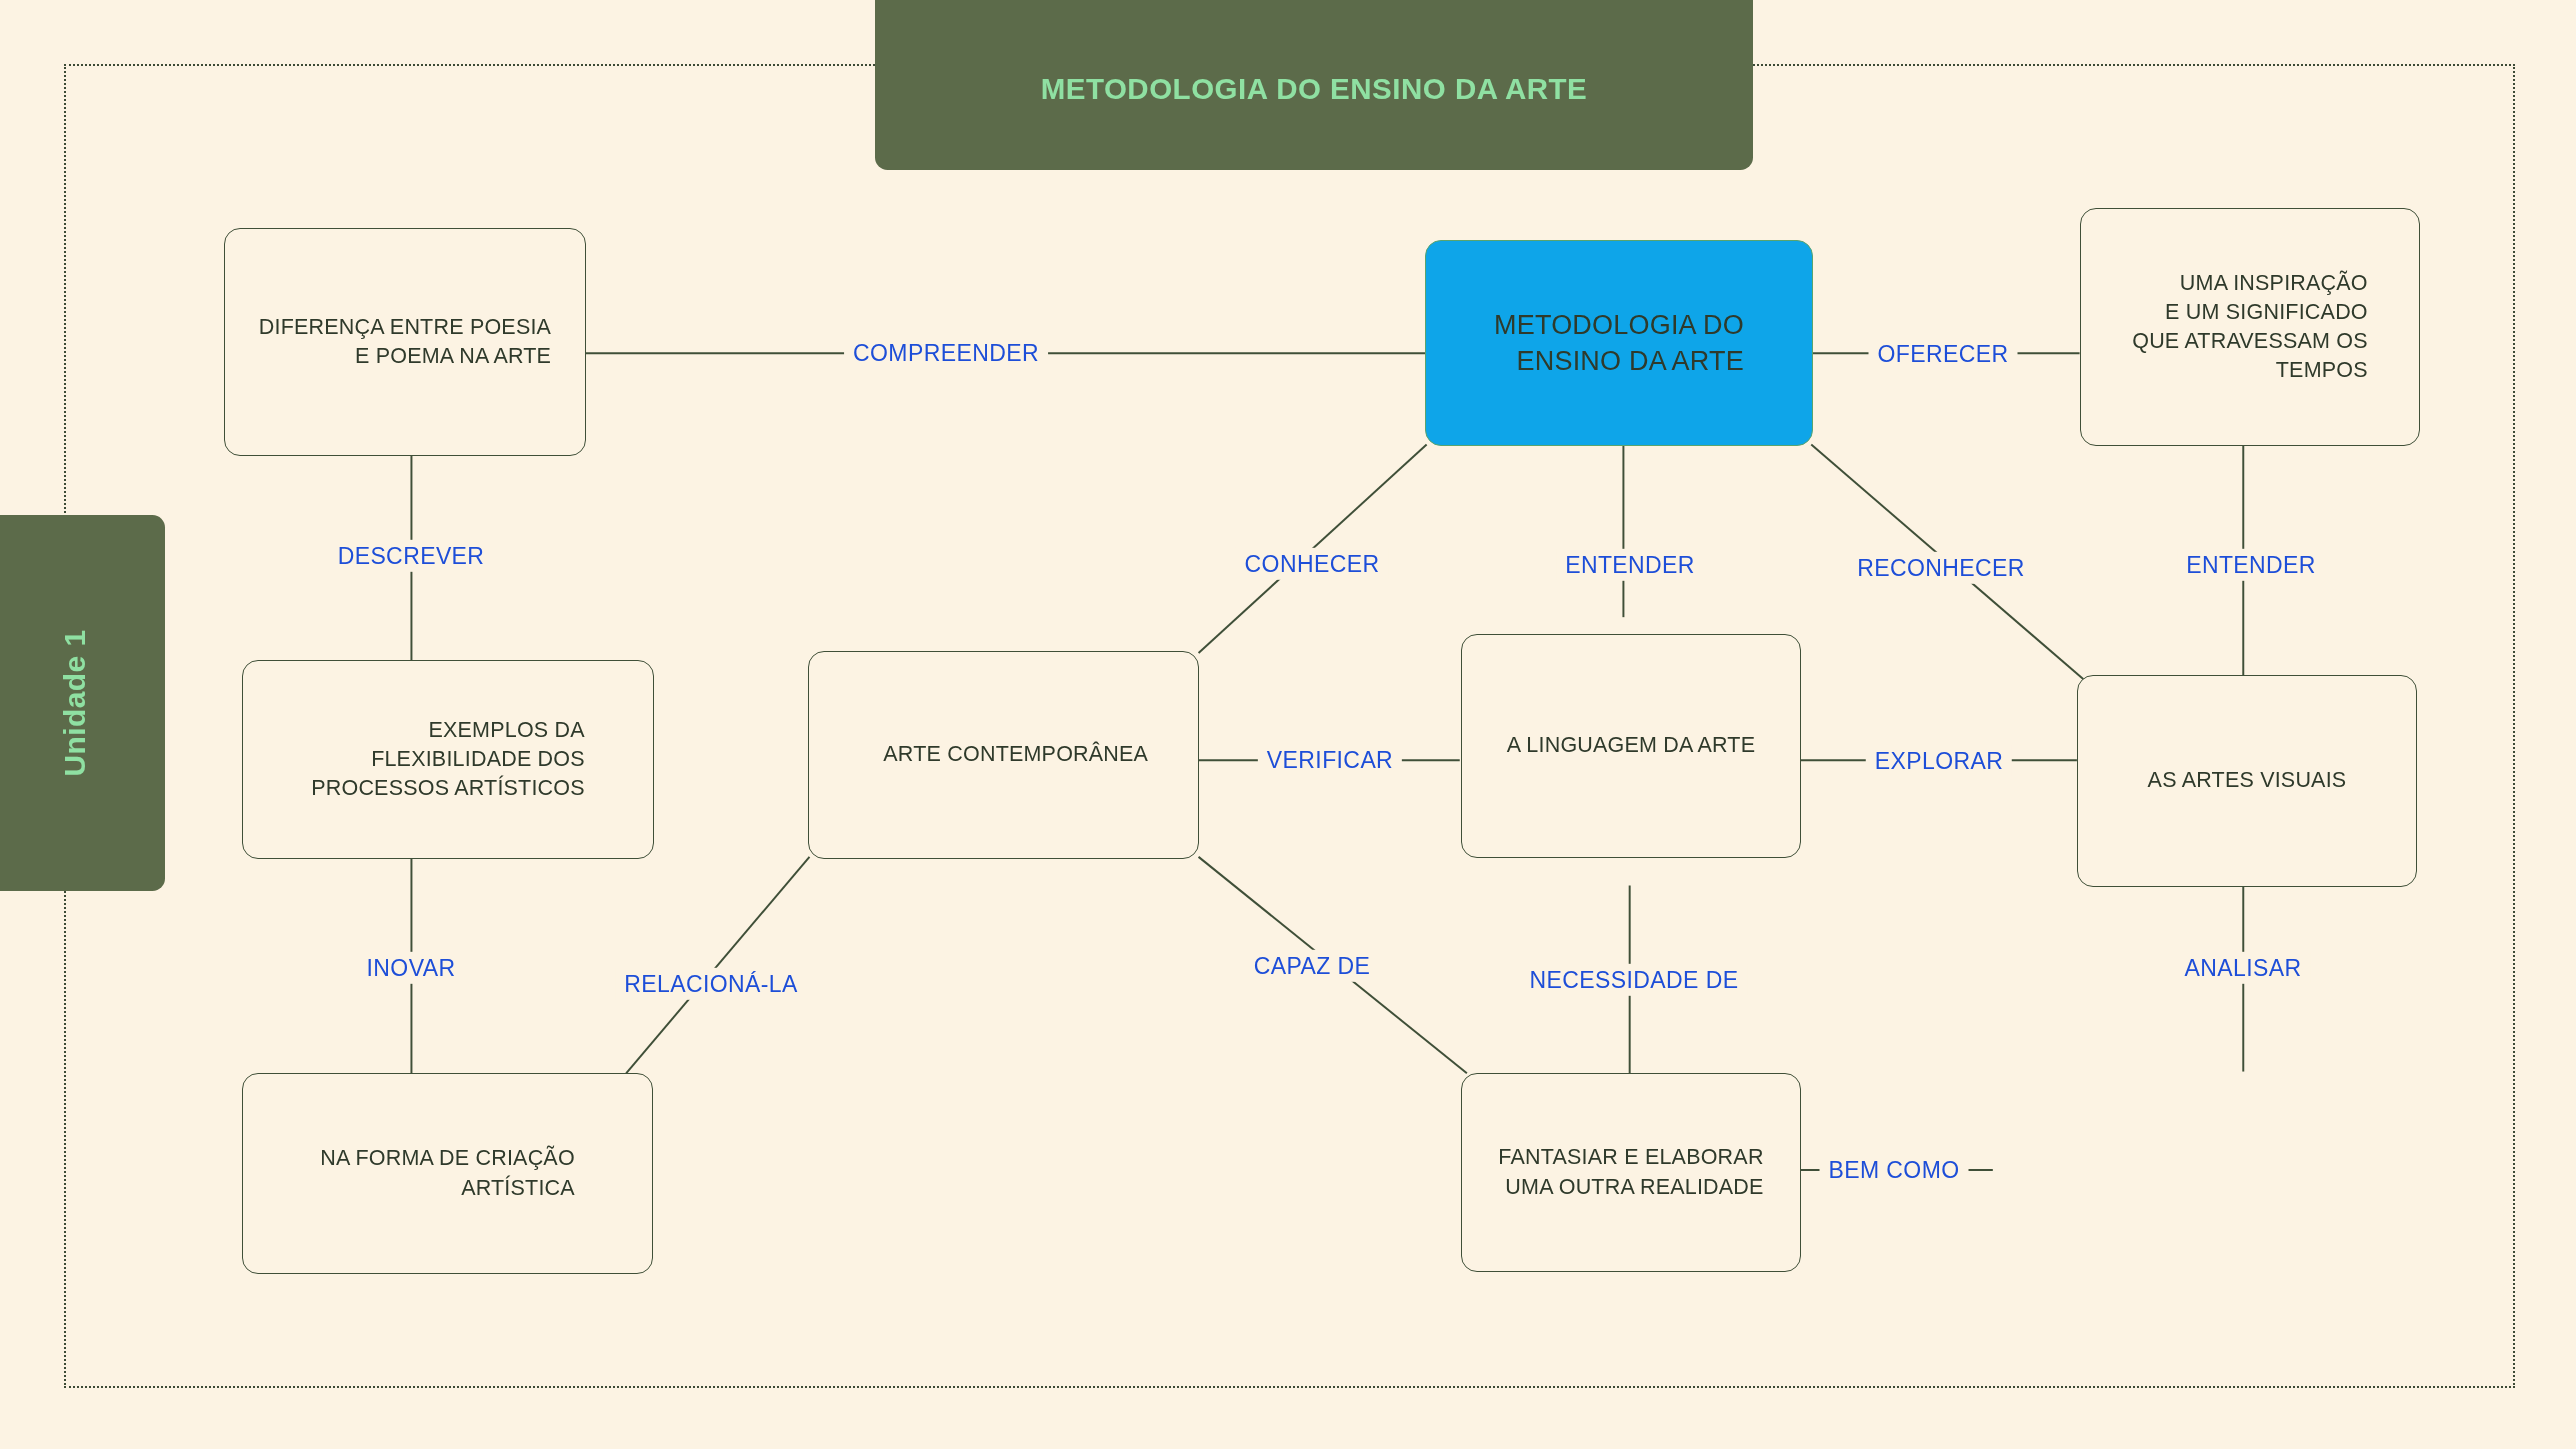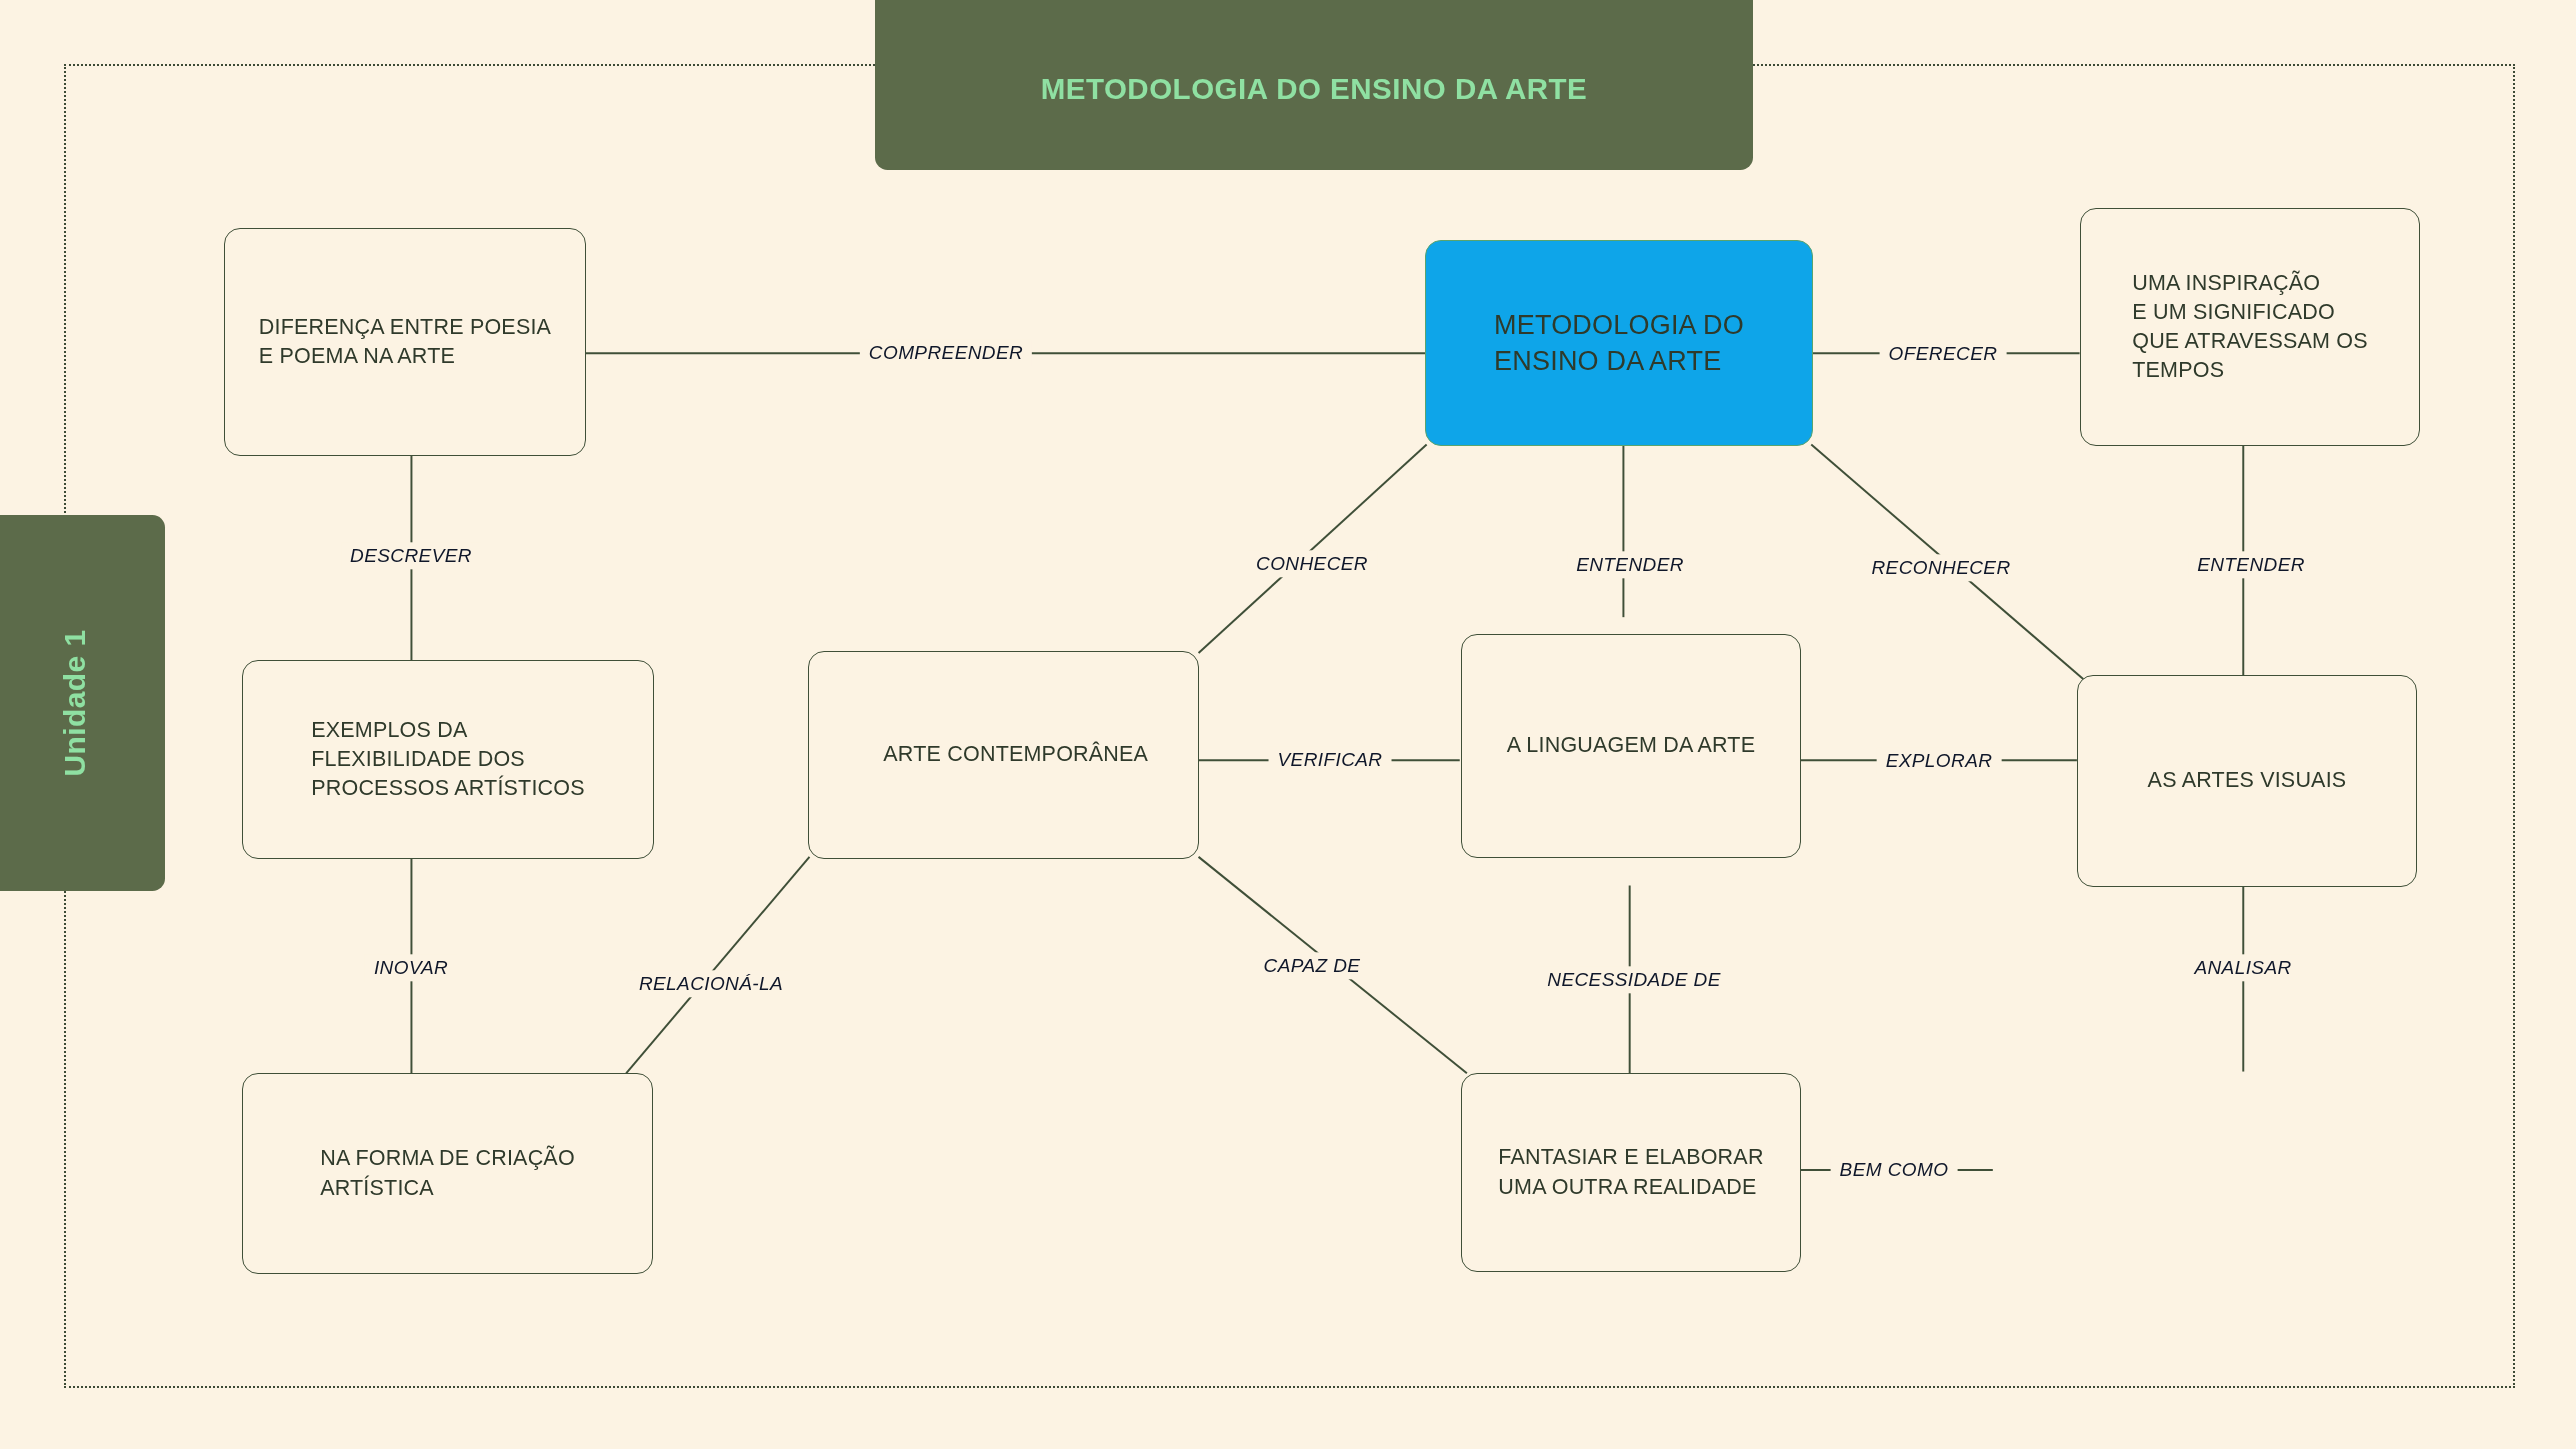--- a/index.html
+++ b/index.html
@@ -93,21 +93,21 @@
   
   .node {
     position: absolute;
     box-sizing: border-box;
     border: 1.8px solid #3f4f38;
     border-radius: 16px;
     background: #FCF3E3;
     display: flex;
     align-items: center;
     justify-content: center;
-    text-align: left;
+    text-align: right;
     z-index: 3;
     padding: 7.2px 12.5px;
   }
   .node .node-text {
     font-size: 21.5px;
     line-height: 1.35;
     color: #2f3a2b;
     letter-spacing: 0.2px;
     white-space: pre-line;
   }
@@ -118,28 +118,27 @@
   .node.center .node-text {
     font-size: 27px;
     color: #2f3a2b;
   }
 
   
   .edge-label {
     position: absolute;
     z-index: 4;
     background: #FCF3E3;
-    font-size: 19px;
+    font-size: 23px;
     letter-spacing: 0.4px;
-    color: #0f172a;
+    color: #1d4ed8;
     padding: 2.7px 9px;
     white-space: nowrap;
     transform: translate(-50%, -50%);
     text-align: center;
-    font-style: italic;
   }
 </style>
 </head>
 <body>
 
 <div id="stage">
 
   <div class="dotted-frame"></div>
 
   <svg id="links" viewBox="0 0 2880 1620">

